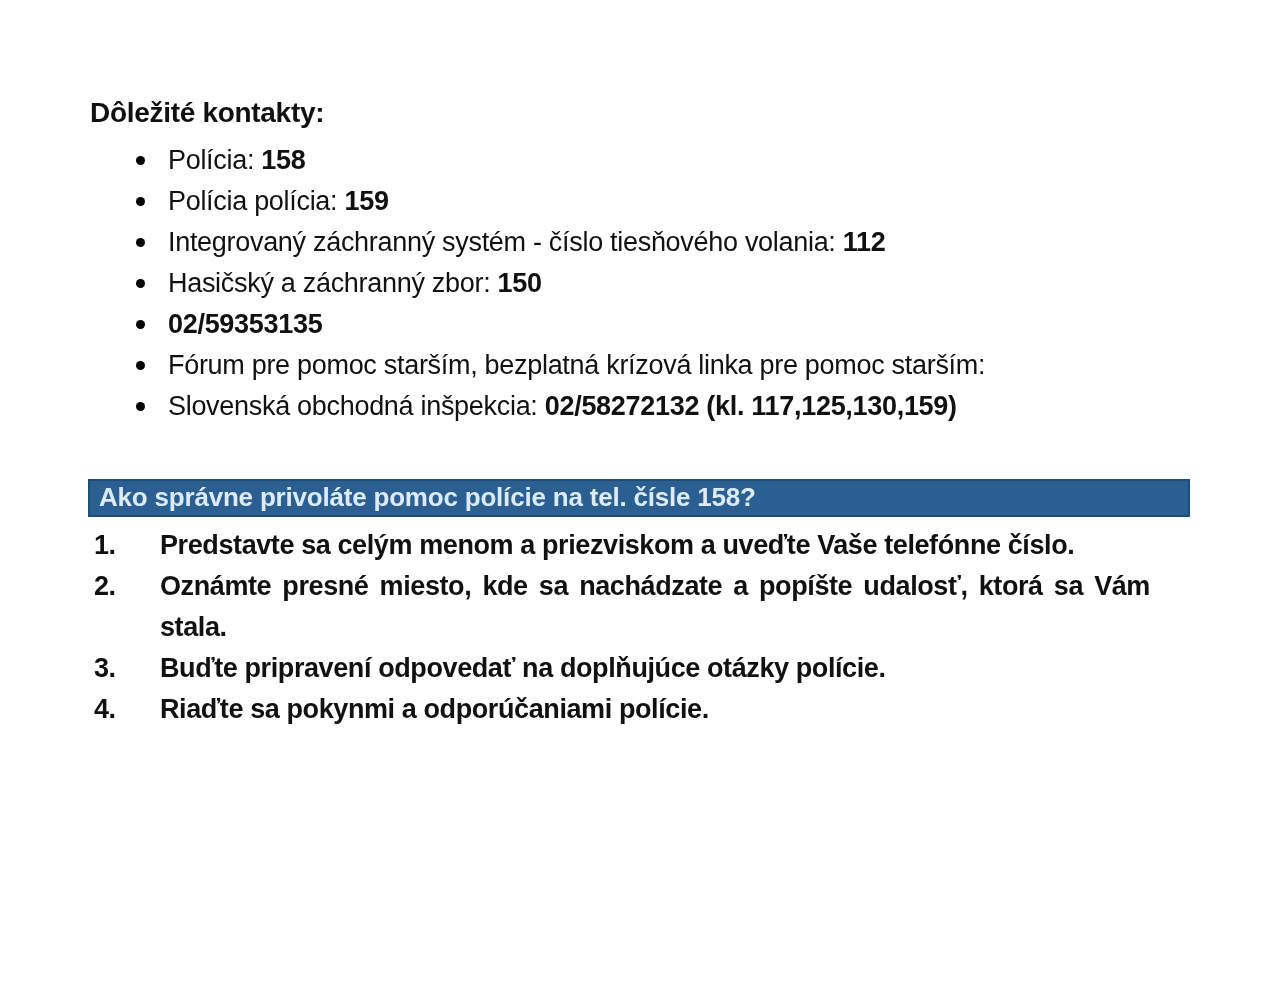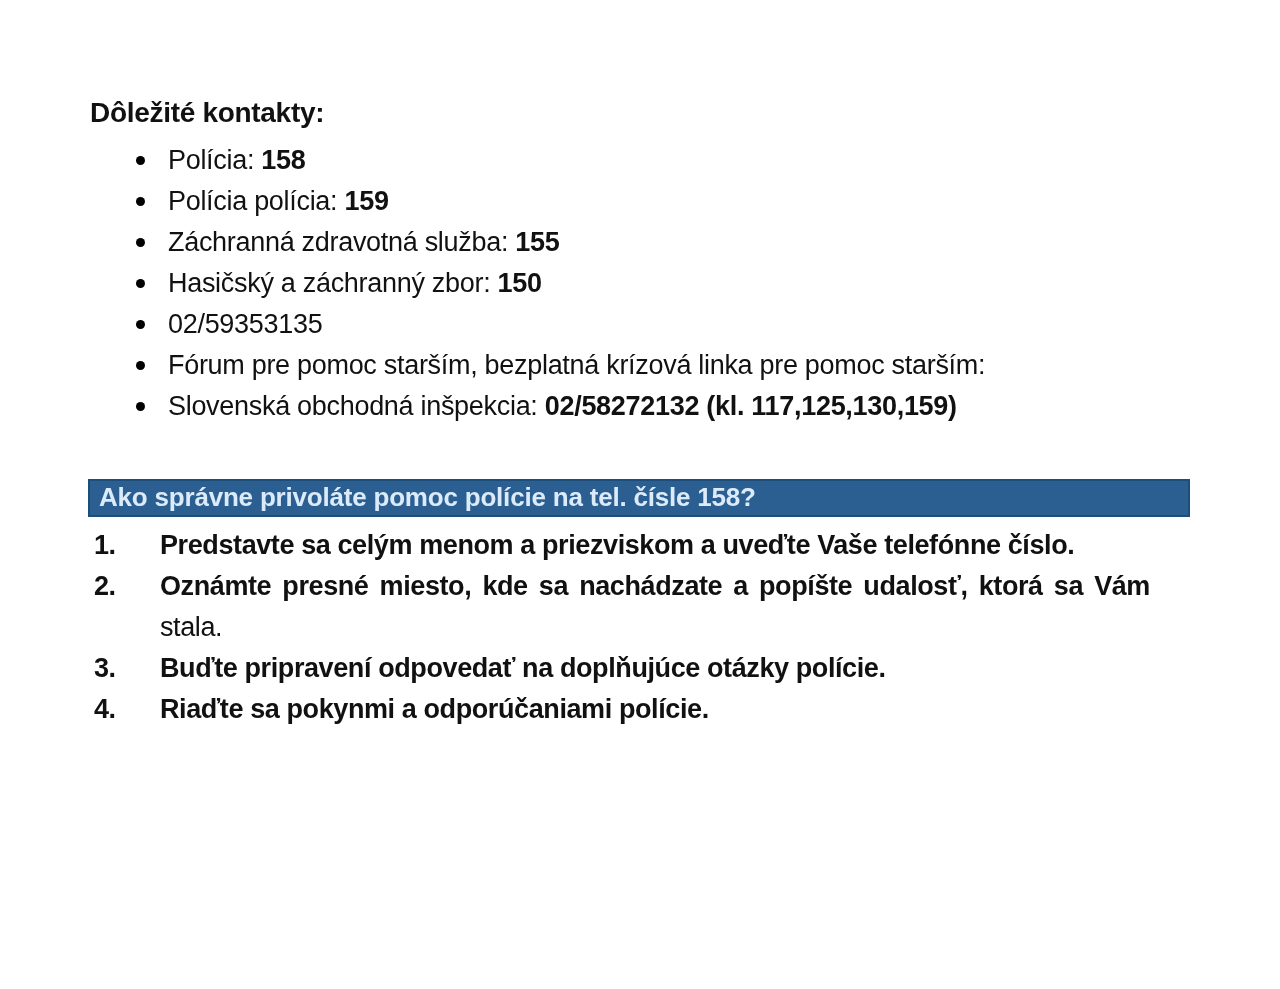--- a/index.html
+++ b/index.html
@@ -49,21 +49,21 @@
     content: "";
     position: absolute;
     left: -32px;
     top: 16px;
     width: 9px;
     height: 9px;
     border-radius: 50%;
     background: #000000;
   }
   .val { font-weight: bold; }
-  .line2 { display: block; font-weight: normal; }
+  .line2 { display: block; font-weight: bold; }
   .wide { word-spacing: 11px; }
   .bar {
     margin: 52px 0 0 -2px;
     width: 1102px;
     height: 38px;
     border: 2px solid #1d4e79;
     padding: 0 0 0 9px;
     font-size: 26px;
     font-weight: bold;
     line-height: 33px;
@@ -99,22 +99,22 @@
     <ul class="contacts">
       <li>
         <span>Polícia:</span>
         <span class="val">158</span>
       </li>
       <li>
         <span>Polícia polícia:</span>
         <span class="val">159</span>
       </li>
       <li>
-        <span>Záchranná zdravotná služba:</span>
-        <span class="val">155</span>
+        <span>Integrovaný záchranný systém - číslo tiesňového volania:</span>
+        <span class="val">112</span>
       </li>
       <li>
         <span>Hasičský a záchranný zbor:</span>
         <span class="val">150</span>
       </li>
       <li>
         <span class="line2">02/59353135</span>
       </li>
       <li>
         <span>Fórum pre pomoc starším, bezplatná krízová linka pre pomoc starším:</span>

